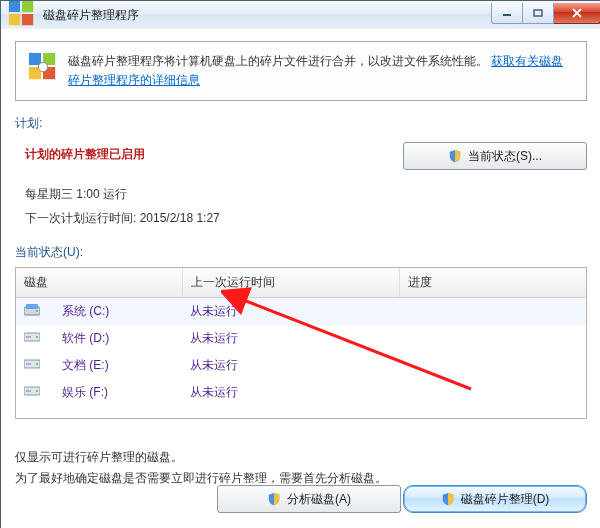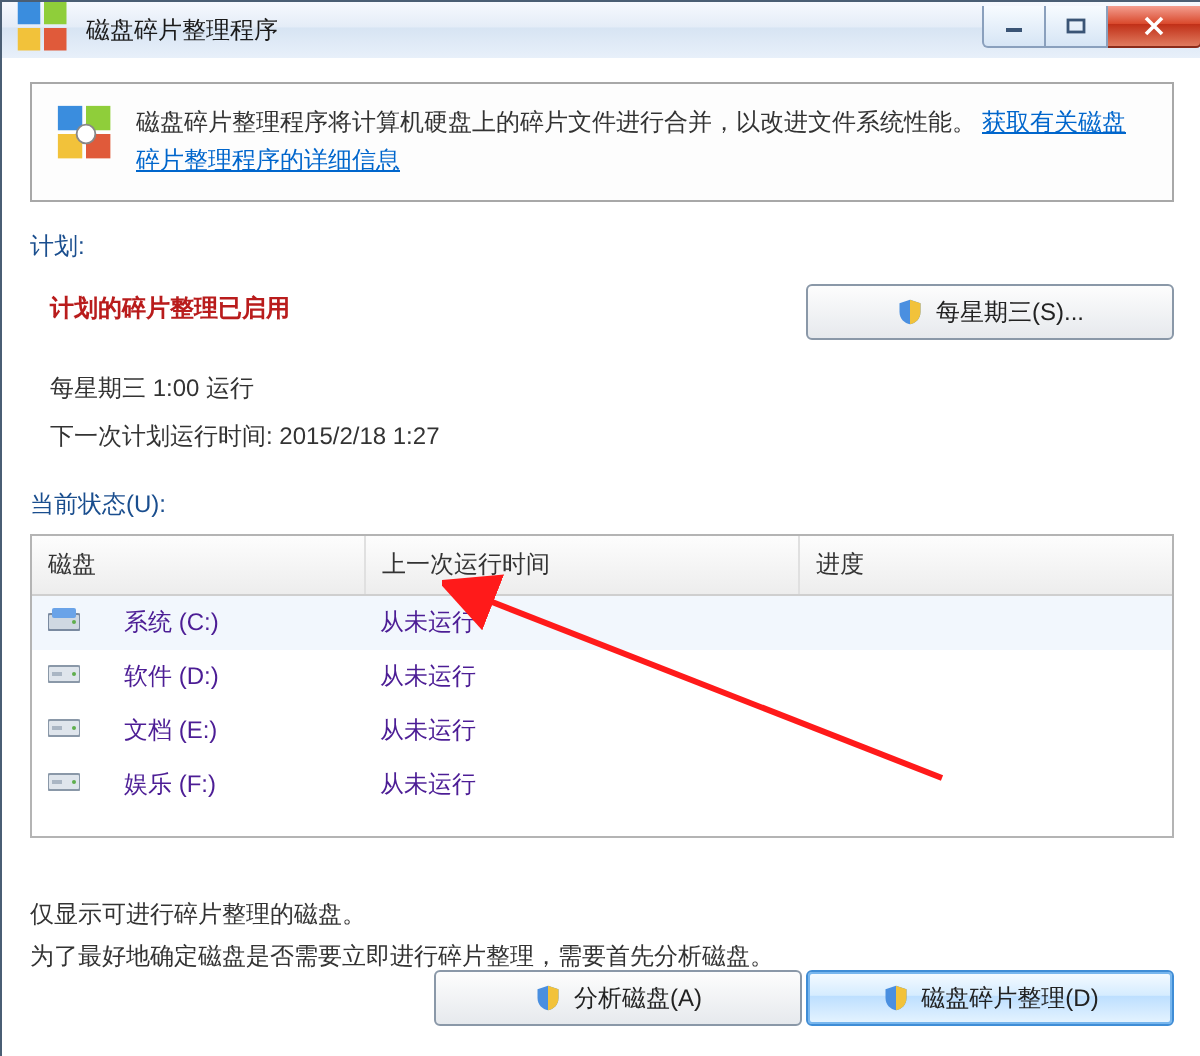--- a/index.html
+++ b/index.html
@@ -21,21 +21,21 @@
   .banner a{color:#0066cc;text-decoration:underline;}
   
   .section-label{margin:14px 0 6px 0;color:#1a4e8e;}
   
   .sched-row{display:flex;align-items:flex-start;gap:10px;}
   .sched-info{flex:1;padding:4px 0 0 10px;color:#333;line-height:2;}
   .sched-title{font-weight:bold;color:#b91c1c;margin-bottom:16px;}
   .cfg-btn{margin-top:4px;}
   .btn{height:26px;border:1px solid #8a98a8;background:linear-gradient(#fdfdfd,#e6e9ed);border-radius:3px;padding:0 16px;display:inline-flex;align-items:center;gap:6px;color:#222;cursor:default;font-size:12px;}
   .btn.wide{min-width:150px;justify-content:center;}
-  .btn.primary{border-color:#3f8dd6;box-shadow:0 0 0 1px #77b6ee inset;background:linear-gradient(#f6fbff,#d5ecff 45%,#bddfff 46%,#e6f4ff);}
+  .btn.primary{border-color:#3f8dd6;box-shadow:0 0 0 1px #77b6ee inset;background:linear-gradient(#f6fbff,#d5ecff 45%,#bddfff 46%,#e6f4ff);border-radius:10px;}
   .shield{width:14px;height:14px;}
   
   .table-wrap{border:1px solid #b4b4b4;margin-top:4px;}
   .thead{display:flex;background:linear-gradient(#fdfdfd,#ededed);border-bottom:1px solid #cfcfcf;}
   .th{padding:6px 8px;color:#333;border-right:1px solid #e0e0e0;}
   .th.c1{width:150px;}
   .th.c2{width:200px;}
   .th.c3{flex:1;border-right:none;}
   .tbody{min-height:120px;background:#fff;}
   .tr{display:flex;padding:3px 0;}
@@ -111,21 +111,21 @@
         <div class="sched-title">计划的碎片整理已启用</div>
         <div>每星期三  1:00 运行</div>
         <div>下一次计划运行时间: 2015/2/18 1:27</div>
       </div>
       <div class="cfg-btn">
         <div class="btn wide">
           <svg class="shield" viewBox="0 0 16 16">
               <path d="M8 1 L14 3 V8 C14 12 11 14.5 8 15 C5 14.5 2 12 2 8 V3 Z" fill="#4a8fe0"></path>
               <path d="M8 1 L14 3 V8 C14 12 11 14.5 8 15 Z" fill="#f2c23a"></path>
             </svg>
-          <span>每星期三(S)...</span>
+          <span>当前状态(S)...</span>
         </div>
       </div>
     </div>
 
     <div class="section-label">当前状态(U):</div>
     <div class="table-wrap">
       <div class="thead">
         <div class="th c1">磁盘</div>
         <div class="th c2">上一次运行时间</div>
         <div class="th c3">进度</div>

